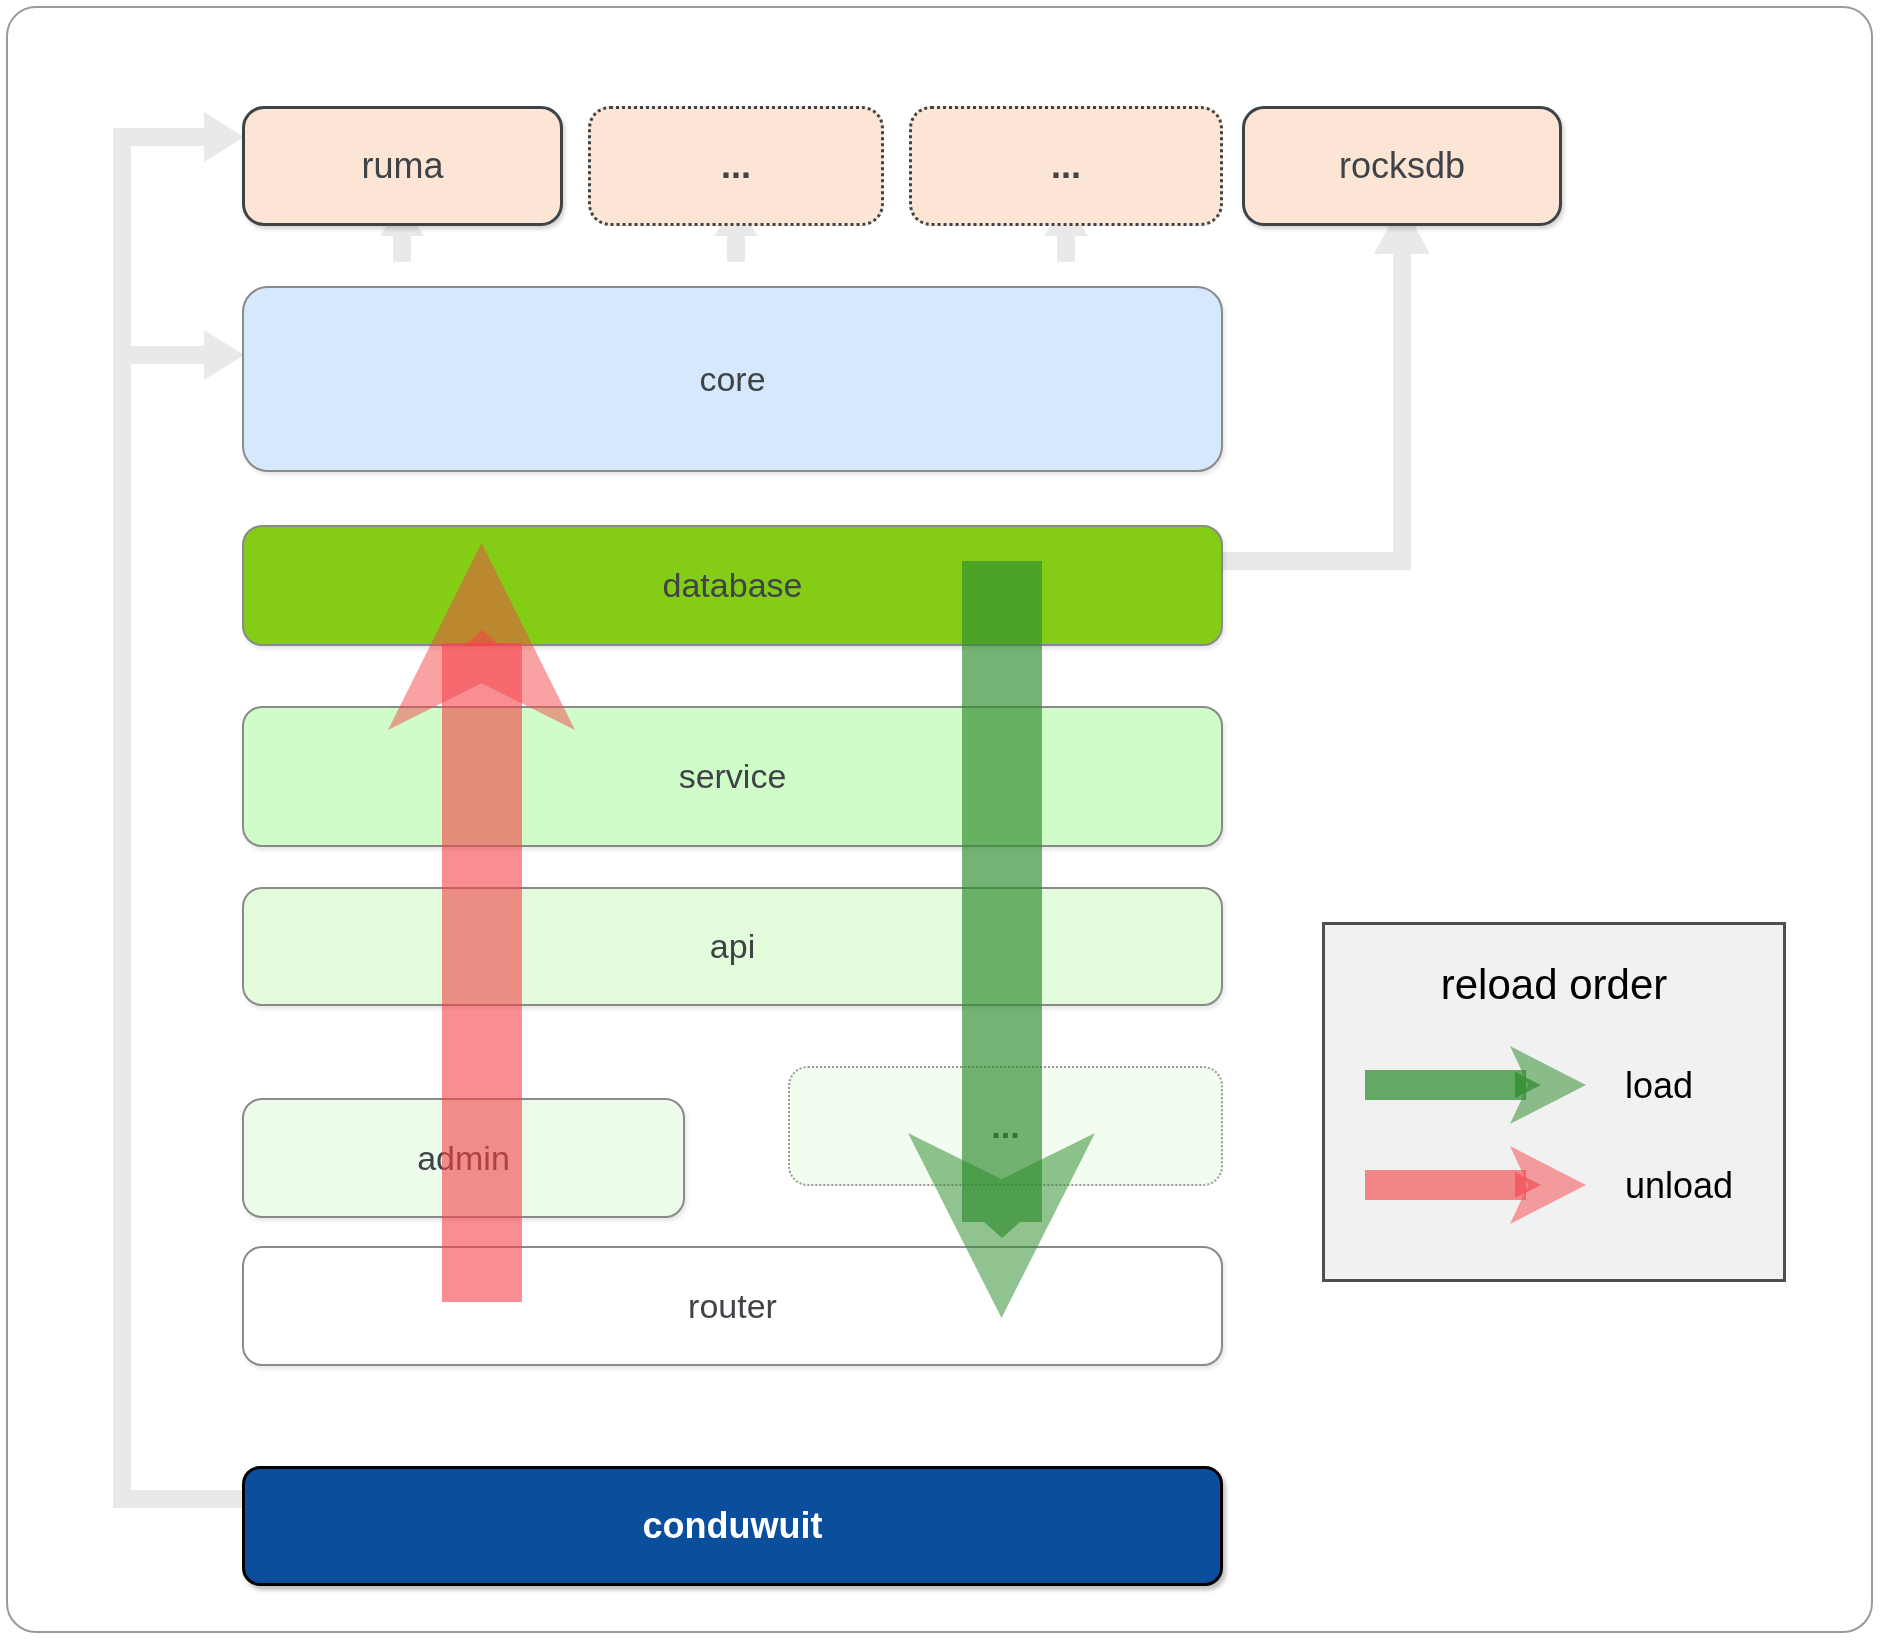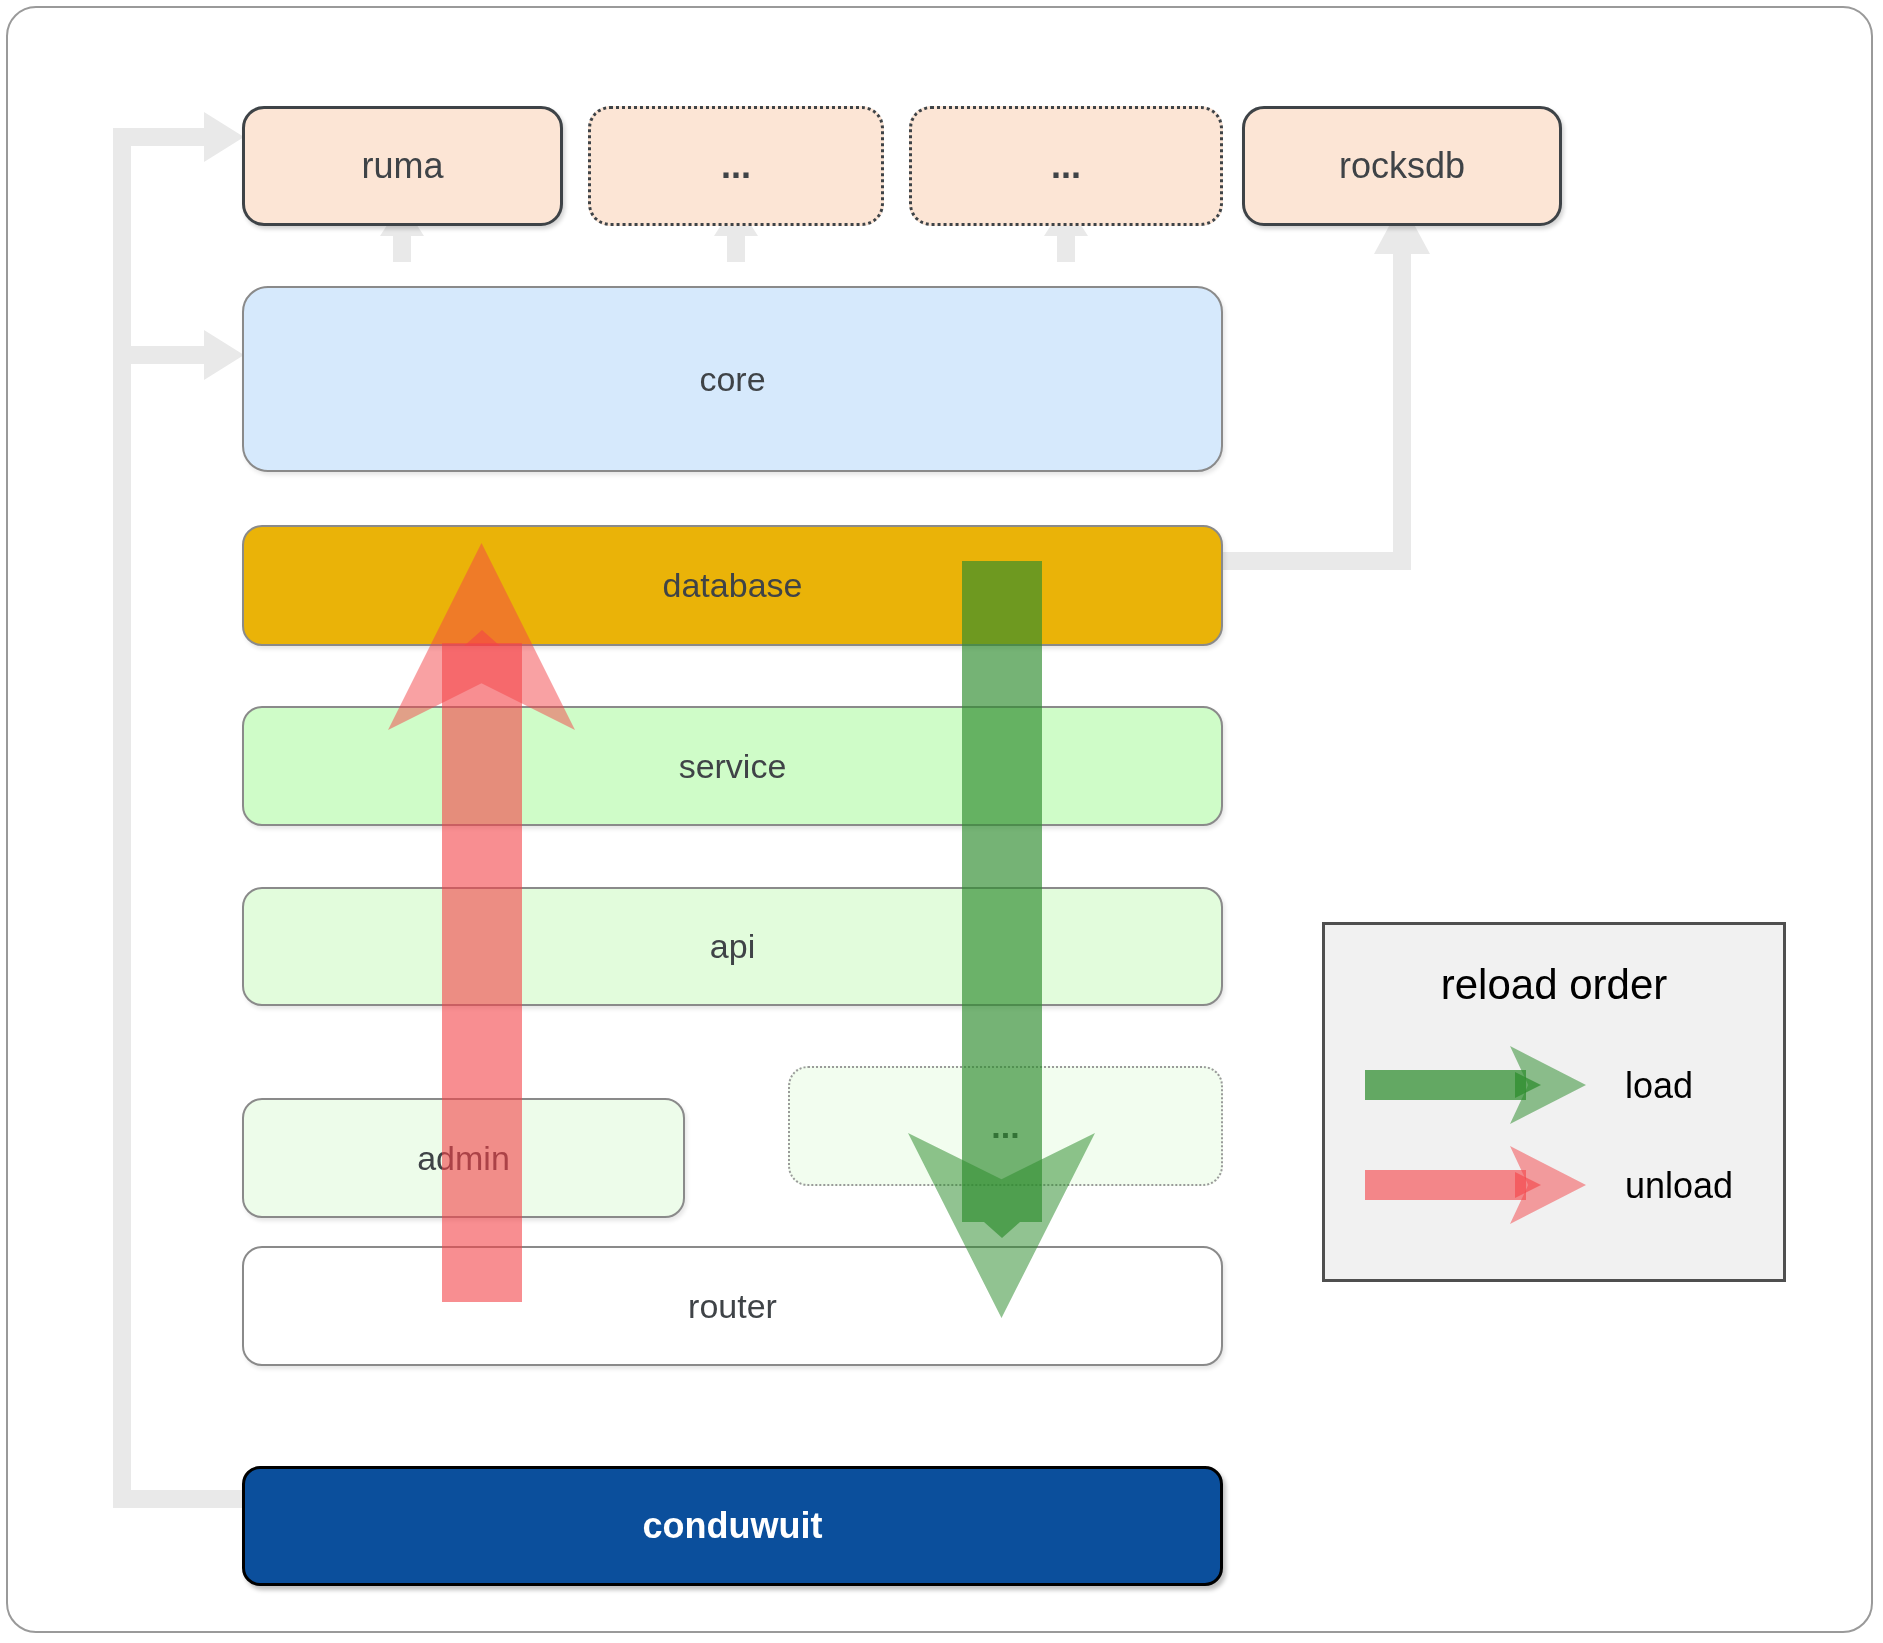--- a/index.html
+++ b/index.html
@@ -72,24 +72,24 @@
   <div class="box toprow dotted" style="left:909px;top:82px;width:314px;height:120px;">
     <span>...</span>
   </div>
   <div class="box toprow" style="left:1242px;top:82px;width:320px;height:120px;">
     <span>rocksdb</span>
   </div>
 
   <div class="box layer" style="left:242px;top:262px;width:981px;height:186px;background:#d6e9fc;border-radius:26px;">
     <span>core</span>
   </div>
-  <div class="box layer" style="left:242px;top:501px;width:981px;height:121px;background:#eab308;">
+  <div class="box layer" style="left:242px;top:501px;width:981px;height:121px;background:#84cc16;">
     <span>database</span>
   </div>
-  <div class="box layer" style="left:242px;top:682px;width:981px;height:120px;background:#cffcc8;">
+  <div class="box layer" style="left:242px;top:682px;width:981px;height:141px;background:#cffcc8;">
     <span>service</span>
   </div>
   <div class="box layer" style="left:242px;top:863px;width:981px;height:119px;background:#e2fcdc;">
     <span>api</span>
   </div>
   <div class="box layer" style="left:242px;top:1074px;width:443px;height:120px;background:#edfcea;">
     <span>admin</span>
   </div>
   <div class="box layer dotted" style="left:788px;top:1042px;width:435px;height:120px;background:#f2fdef;">
     <span>...</span>

